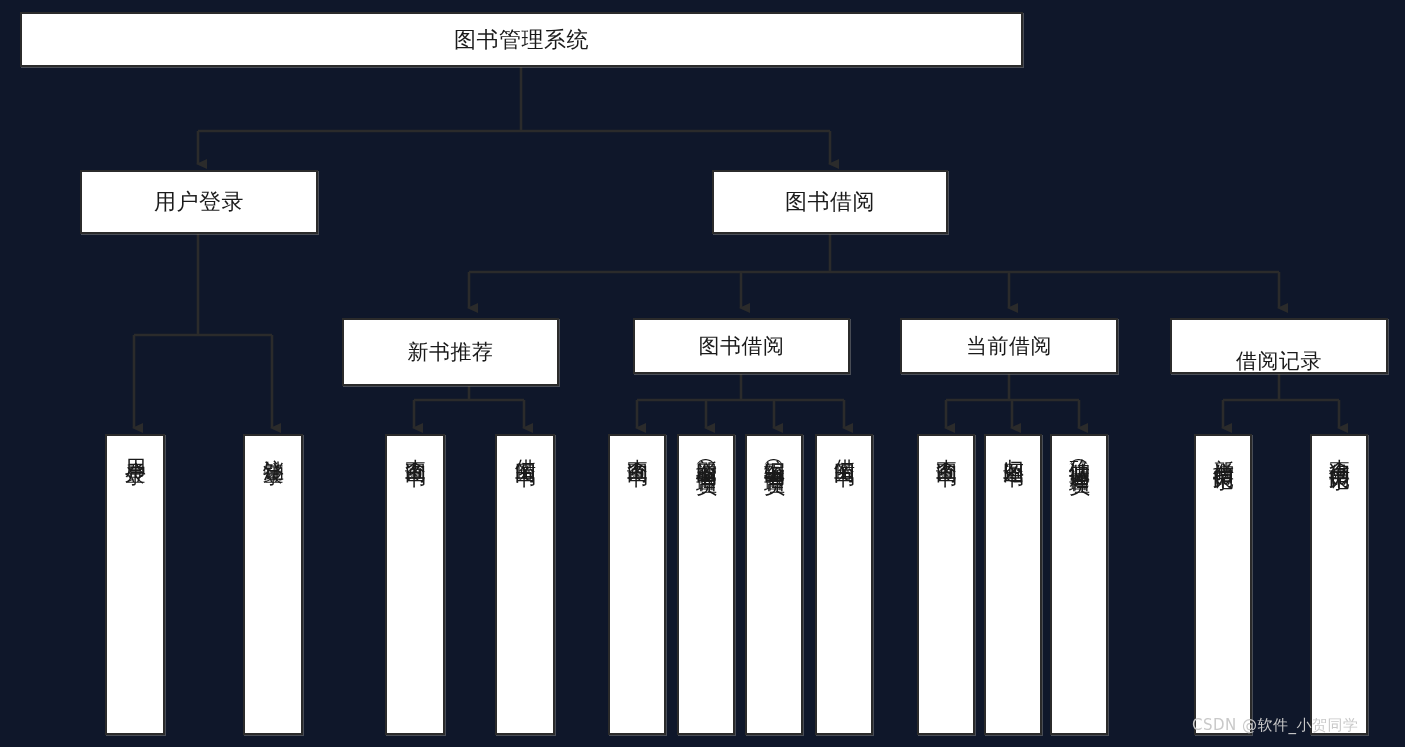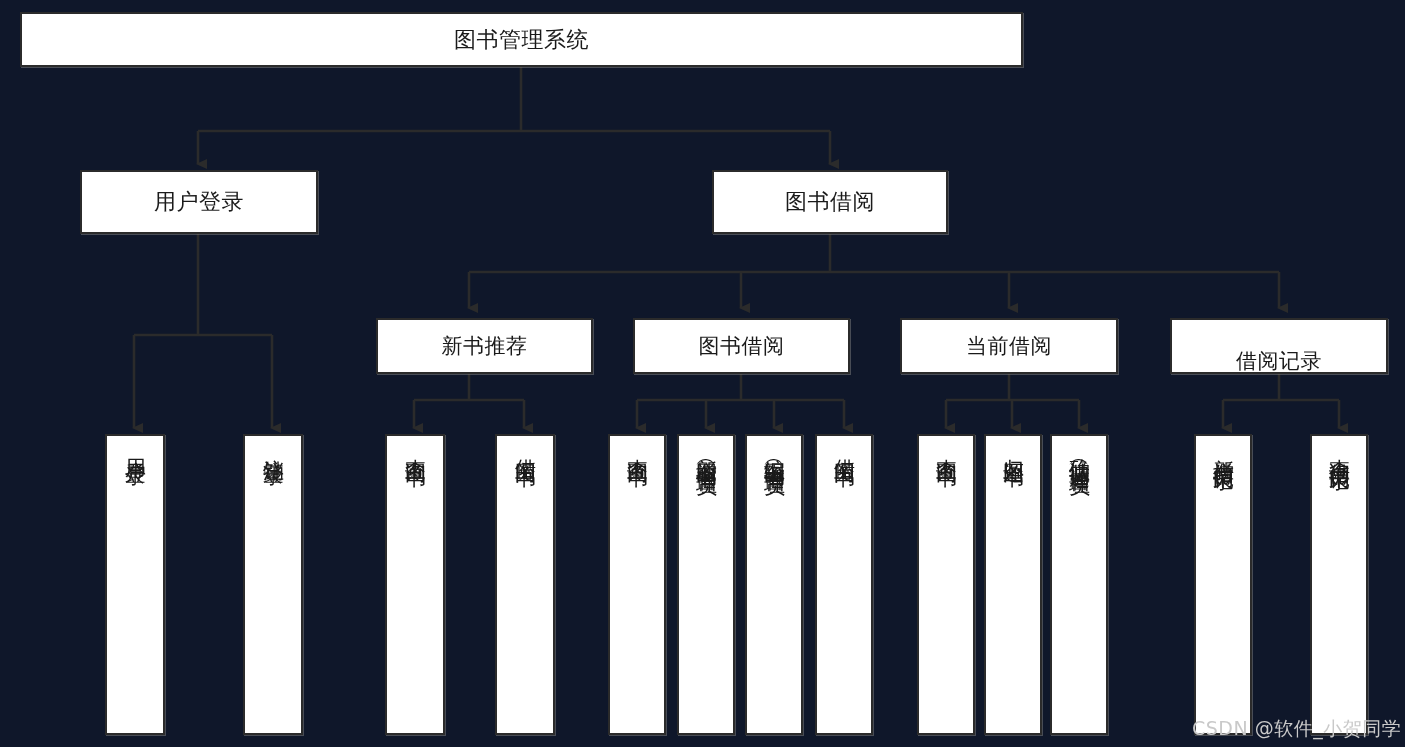--- a/index.html
+++ b/index.html
@@ -52,21 +52,21 @@
     line-height: 1;
     max-height: 100%;
     text-align: left;
   }
   .node.root .node-label { font-size: 22px; }
   .node.level2 .node-label { font-size: 22px; }
   .node.level3 .node-label { font-size: 21px; }
   .watermark {
     position: absolute;
     color: #c9c9c9;
-    font-size: 19px;
+    font-size: 15px;
     white-space: nowrap;
     letter-spacing: 0.5px;
     font-family: "DejaVu Sans", "Liberation Sans", sans-serif;
   }
 </style>
 </head>
 <body>
 
 <div id="canvas">
 
@@ -124,21 +124,21 @@
     <span class="node-label">图书管理系统</span>
   </div>
 
   <div class="node level2" style="left:80px; top:170px; width:238px; height:64px;">
     <span class="node-label">用户登录</span>
   </div>
   <div class="node level2" style="left:712px; top:170px; width:236px; height:64px;">
     <span class="node-label">图书借阅</span>
   </div>
 
-  <div class="node level3" style="left:376px; top:318px; width:217px; height:56px;">
+  <div class="node level3" style="left:342px; top:318px; width:217px; height:68px;">
     <span class="node-label">新书推荐</span>
   </div>
   <div class="node level3" style="left:900px; top:318px; width:218px; height:56px;">
     <span class="node-label">当前借阅</span>
   </div>
   <div class="node level3" style="left:633px; top:318px; width:217px; height:56px;">
     <span class="node-label">图书借阅</span>
   </div>
   <div class="node level3" style="left:1170px; top:318px; width:218px; height:56px;align-items:flex-end;">
     <span class="node-label">借阅记录</span>

